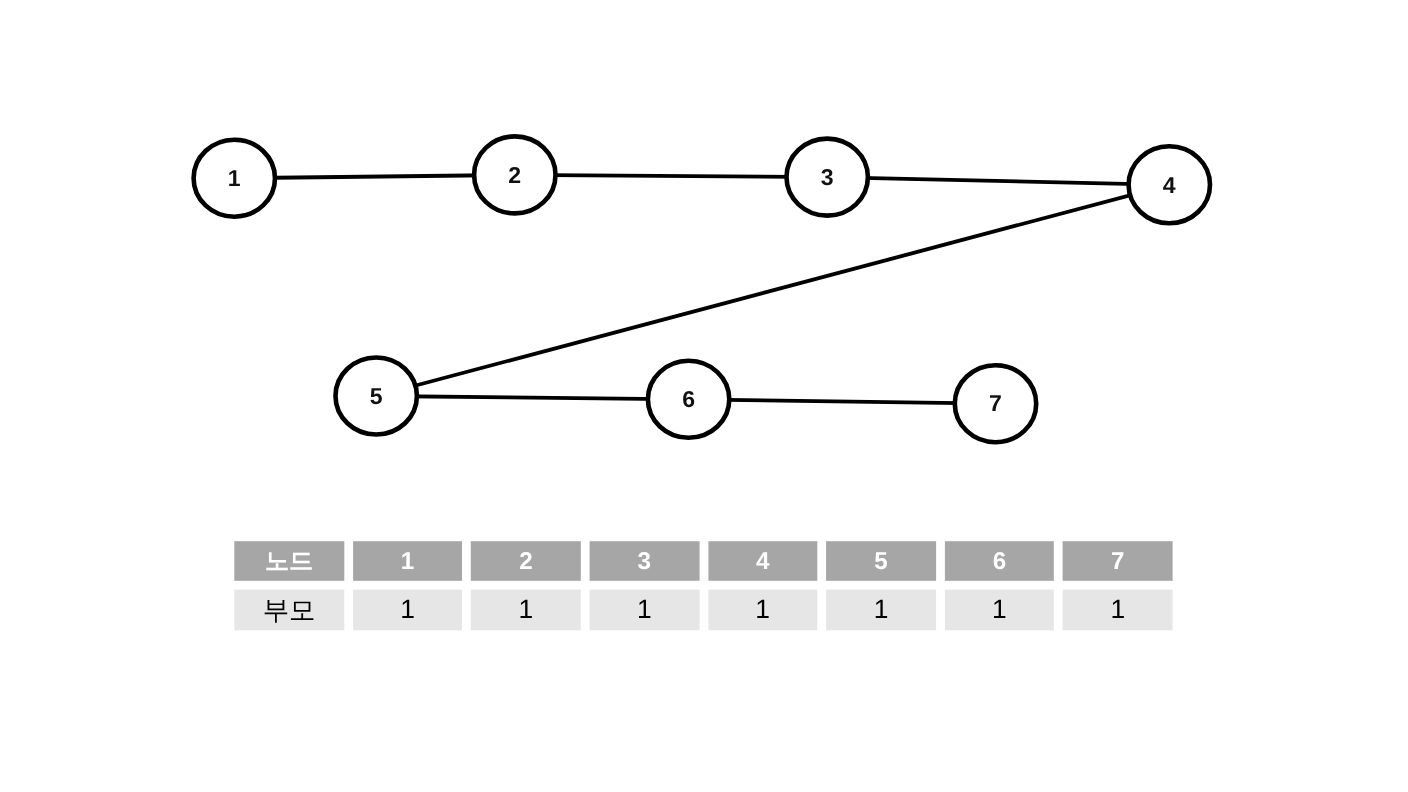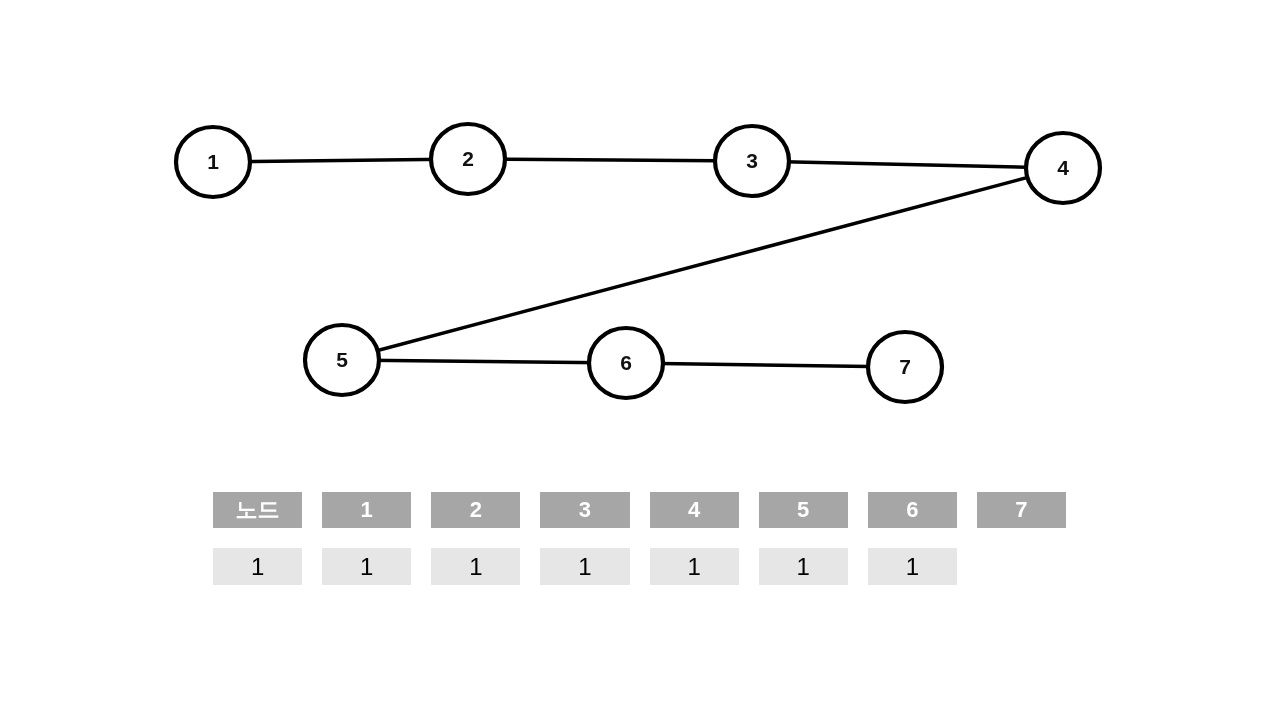--- a/index.html
+++ b/index.html
@@ -33,21 +33,21 @@
     font-weight: 700;
     text-anchor: middle;
   }
   #parent-table {
     position: absolute;
     left: 213px;
     top: 492px;
     width: 853px;
     display: grid;
     grid-template-rows: 36px 37px;
-    gap: 20px;
+    gap: 8px;
     
   }
   .cell {
     display: flex;
     align-items: center;
     justify-content: center;
     overflow: hidden;
   }
   .cell.head {
     background: var(--header-bg, #a6a6a6);
@@ -104,20 +104,21 @@
     </svg>
   <div id="parent-table" style="grid-template-columns: repeat(8, 1fr);">
       <div class="cell head">노드</div>
       <div class="cell head">1</div>
       <div class="cell head">2</div>
       <div class="cell head">3</div>
       <div class="cell head">4</div>
       <div class="cell head">5</div>
       <div class="cell head">6</div>
       <div class="cell head">7</div>
+      <div class="cell body">부모</div>
       <div class="cell body">1</div>
       <div class="cell body">1</div>
       <div class="cell body">1</div>
       <div class="cell body">1</div>
       <div class="cell body">1</div>
       <div class="cell body">1</div>
       <div class="cell body">1</div>
     </div>
 </div>
 

